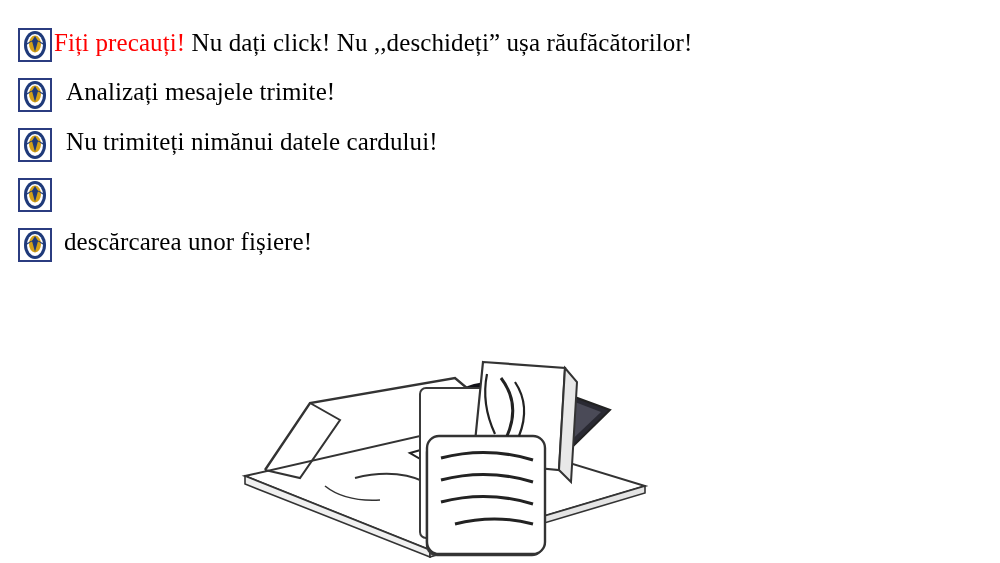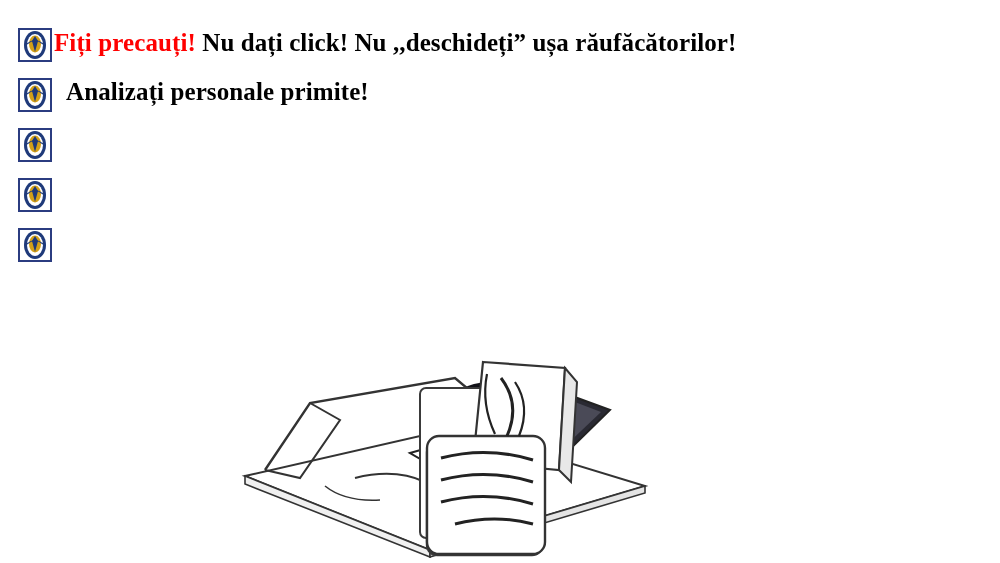--- a/index.html
+++ b/index.html
@@ -45,21 +45,21 @@
   }
 
   .bullet-icon svg {
     display: block;
   }
 
   .bullet-text {
     font-size: 25px;
     line-height: 1.12;
     color: #000000;
-    font-weight: bold;
+    font-weight: normal;
     letter-spacing: 0.1px;
   }
 
   .bullet-row.first .bullet-text {
     padding-top: 3px;
   }
 
   .warn {
     color: #ff0000;
   }
@@ -118,35 +118,36 @@
         <svg width="34" height="34" viewBox="0 0 34 34">
           <rect x="1" y="1" width="32" height="32" fill="#ffffff" stroke="#2b3c80" stroke-width="2"></rect>
           <ellipse cx="17" cy="17" rx="11" ry="14" fill="#1f3a7a"></ellipse>
           <ellipse cx="17" cy="17" rx="8" ry="11" fill="#ffffff"></ellipse>
           <ellipse cx="17" cy="16" rx="6" ry="8.5" fill="#d4a017"></ellipse>
           <path d="M17 8 L20 13 L17 24 L14 13 Z" fill="#1f3a7a"></path>
           <circle cx="17" cy="13" r="2.4" fill="#1f3a7a"></circle>
           <path d="M9 16 q8 -7 16 0" stroke="#1f3a7a" stroke-width="1.2" fill="none"></path>
         </svg>
       </span>
-      <div class="bullet-text">Analizați personale primite!</div>
+      <div class="bullet-text">Analizați mesajele trimite!</div>
     </div>
 
     <div class="bullet-row row-3">
       <span class="bullet-icon">
         <svg width="34" height="34" viewBox="0 0 34 34">
           <rect x="1" y="1" width="32" height="32" fill="#ffffff" stroke="#2b3c80" stroke-width="2"></rect>
           <ellipse cx="17" cy="17" rx="11" ry="14" fill="#1f3a7a"></ellipse>
           <ellipse cx="17" cy="17" rx="8" ry="11" fill="#ffffff"></ellipse>
           <ellipse cx="17" cy="16" rx="6" ry="8.5" fill="#d4a017"></ellipse>
           <path d="M17 8 L20 13 L17 24 L14 13 Z" fill="#1f3a7a"></path>
           <circle cx="17" cy="13" r="2.4" fill="#1f3a7a"></circle>
           <path d="M9 16 q8 -7 16 0" stroke="#1f3a7a" stroke-width="1.2" fill="none"></path>
         </svg>
       </span>
+      <div class="bullet-text">Nu trimiteți nimănui datele cardului!</div>
     </div>
 
     <div class="bullet-row row-4">
       <span class="bullet-icon">
         <svg width="34" height="34" viewBox="0 0 34 34">
           <rect x="1" y="1" width="32" height="32" fill="#ffffff" stroke="#2b3c80" stroke-width="2"></rect>
           <ellipse cx="17" cy="17" rx="11" ry="14" fill="#1f3a7a"></ellipse>
           <ellipse cx="17" cy="17" rx="8" ry="11" fill="#ffffff"></ellipse>
           <ellipse cx="17" cy="16" rx="6" ry="8.5" fill="#d4a017"></ellipse>
           <path d="M17 8 L20 13 L17 24 L14 13 Z" fill="#1f3a7a"></path>
@@ -162,20 +163,21 @@
           <rect x="1" y="1" width="32" height="32" fill="#ffffff" stroke="#2b3c80" stroke-width="2"></rect>
           <ellipse cx="17" cy="17" rx="11" ry="14" fill="#1f3a7a"></ellipse>
           <ellipse cx="17" cy="17" rx="8" ry="11" fill="#ffffff"></ellipse>
           <ellipse cx="17" cy="16" rx="6" ry="8.5" fill="#d4a017"></ellipse>
           <path d="M17 8 L20 13 L17 24 L14 13 Z" fill="#1f3a7a"></path>
           <circle cx="17" cy="13" r="2.4" fill="#1f3a7a"></circle>
           <path d="M9 16 q8 -7 16 0" stroke="#1f3a7a" stroke-width="1.2" fill="none"></path>
         </svg>
       </span>
       <div class="bullet-text justified">
+        <div class="lastline">descărcarea unor fișiere!</div>
       </div>
     </div>
 
   </div>
 
   <div class="illustration">
     <svg width="470" height="200" viewBox="0 0 470 200">
 
       <polygon points="40,118 250,70 440,128 225,192" fill="#ffffff" stroke="#333333" stroke-width="2"></polygon>
       <polygon points="40,118 225,192 225,199 40,126" fill="#f0f0f0" stroke="#333333" stroke-width="1.6"></polygon>

